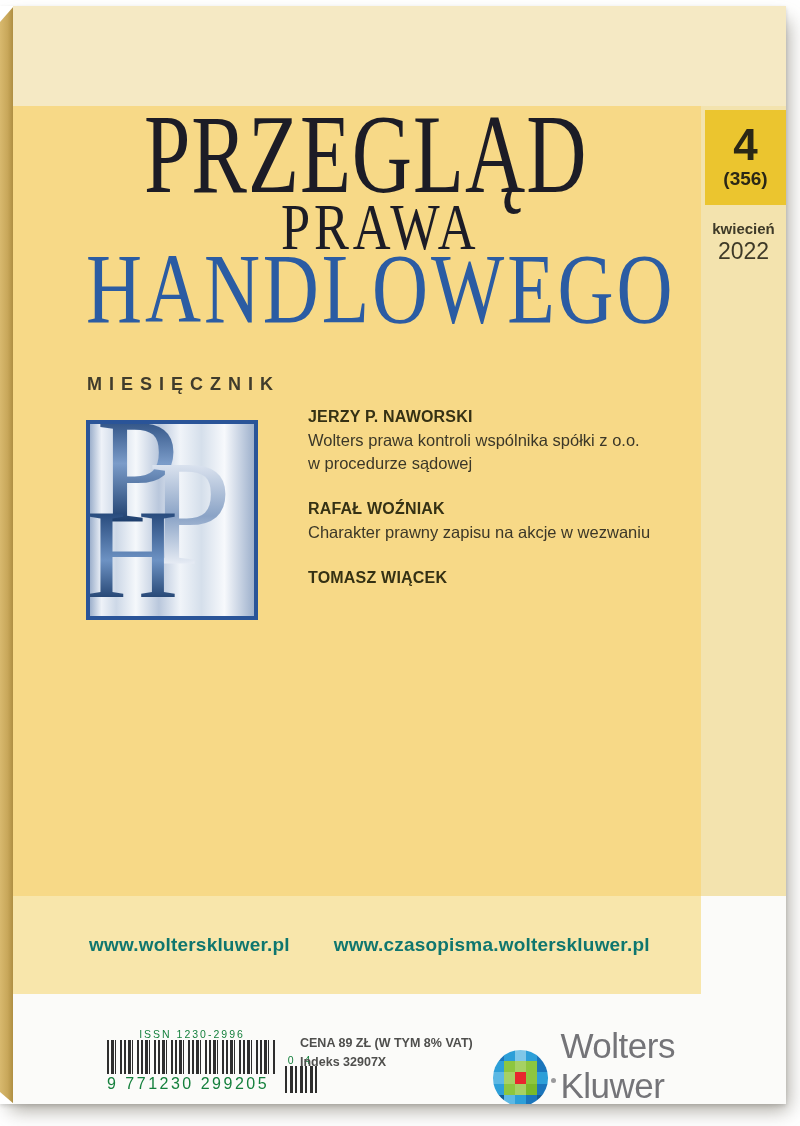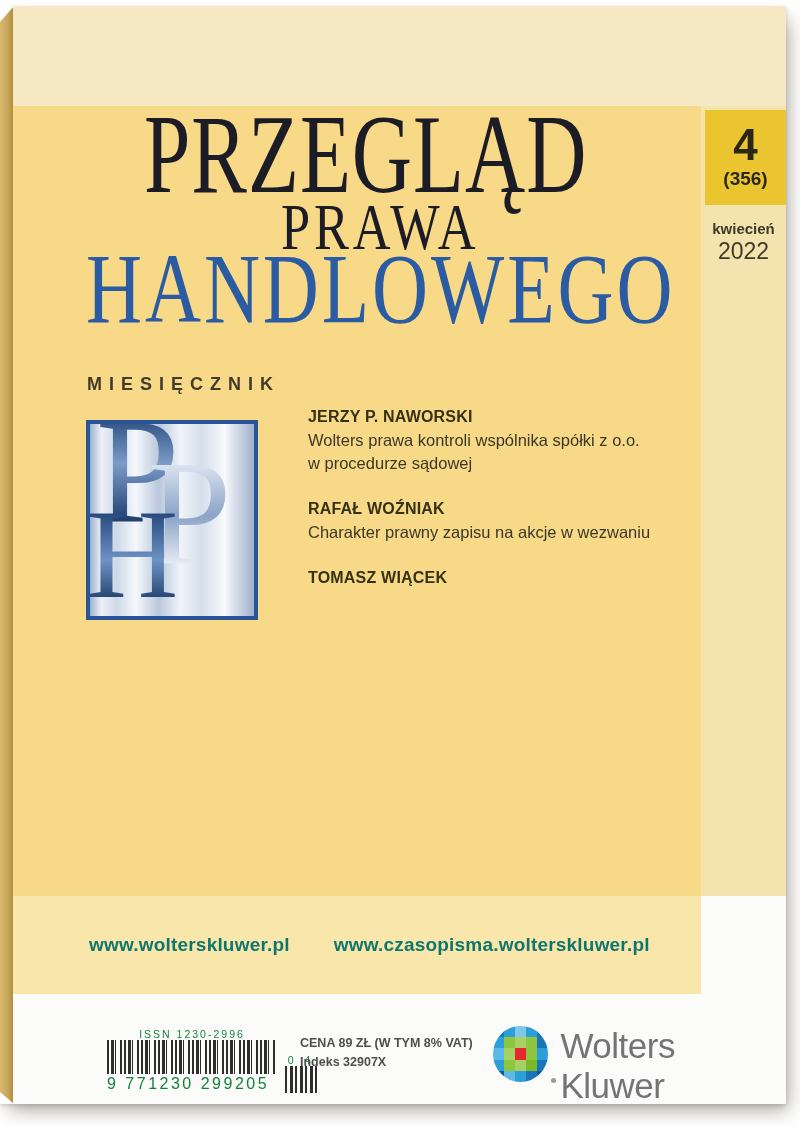--- a/index.html
+++ b/index.html
@@ -59,21 +59,21 @@
   .bc-issn{font-size:10.5px;letter-spacing:2px;text-align:center;margin-bottom:0;}
   .bars{height:34px;background:repeating-linear-gradient(90deg,#2e2e2e 0 2px,transparent 2px 4px,#2e2e2e 4px 7px,transparent 7px 8px,#2e2e2e 8px 9px,transparent 9px 13px,#2e2e2e 13px 15px,transparent 15px 17px);}
   .bc-digits{font-size:16px;letter-spacing:2.5px;margin-top:1px;white-space:nowrap;}
   .bc-addon{width:32px;text-align:center;}
   .bc-addon-digits{font-size:10.5px;letter-spacing:4px;}
   .bars-small{height:27px;background:repeating-linear-gradient(90deg,#2e2e2e 0 2px,transparent 2px 5px,#2e2e2e 5px 8px,transparent 8px 10px);}
 
   .price-block{position:absolute;left:287px;top:1028px;font-size:12.5px;line-height:19px;
                font-weight:700;color:#4f4f4d;}
 
-  .wk{position:absolute;left:480px;top:1020px;display:flex;align-items:flex-start;gap:12px;}
+  .wk{position:absolute;left:480px;top:1020px;display:flex;align-items:flex-end;gap:12px;}
   .wk-sphere{position:relative;width:56px;height:56px;border-radius:50%;overflow:hidden;
              display:grid;grid-template-columns:repeat(5,1fr);grid-template-rows:repeat(5,1fr);}
   .wk-sphere i{display:block;}
   .wk-dot{position:absolute;left:538px;top:1072px;width:5px;height:5px;border-radius:50%;background:#9a9a9c;}
   .wk-name{font-size:35px;color:#747478;letter-spacing:-.5px;}
 </style>
 </head>
 <body>
 
 <div class="stage">

